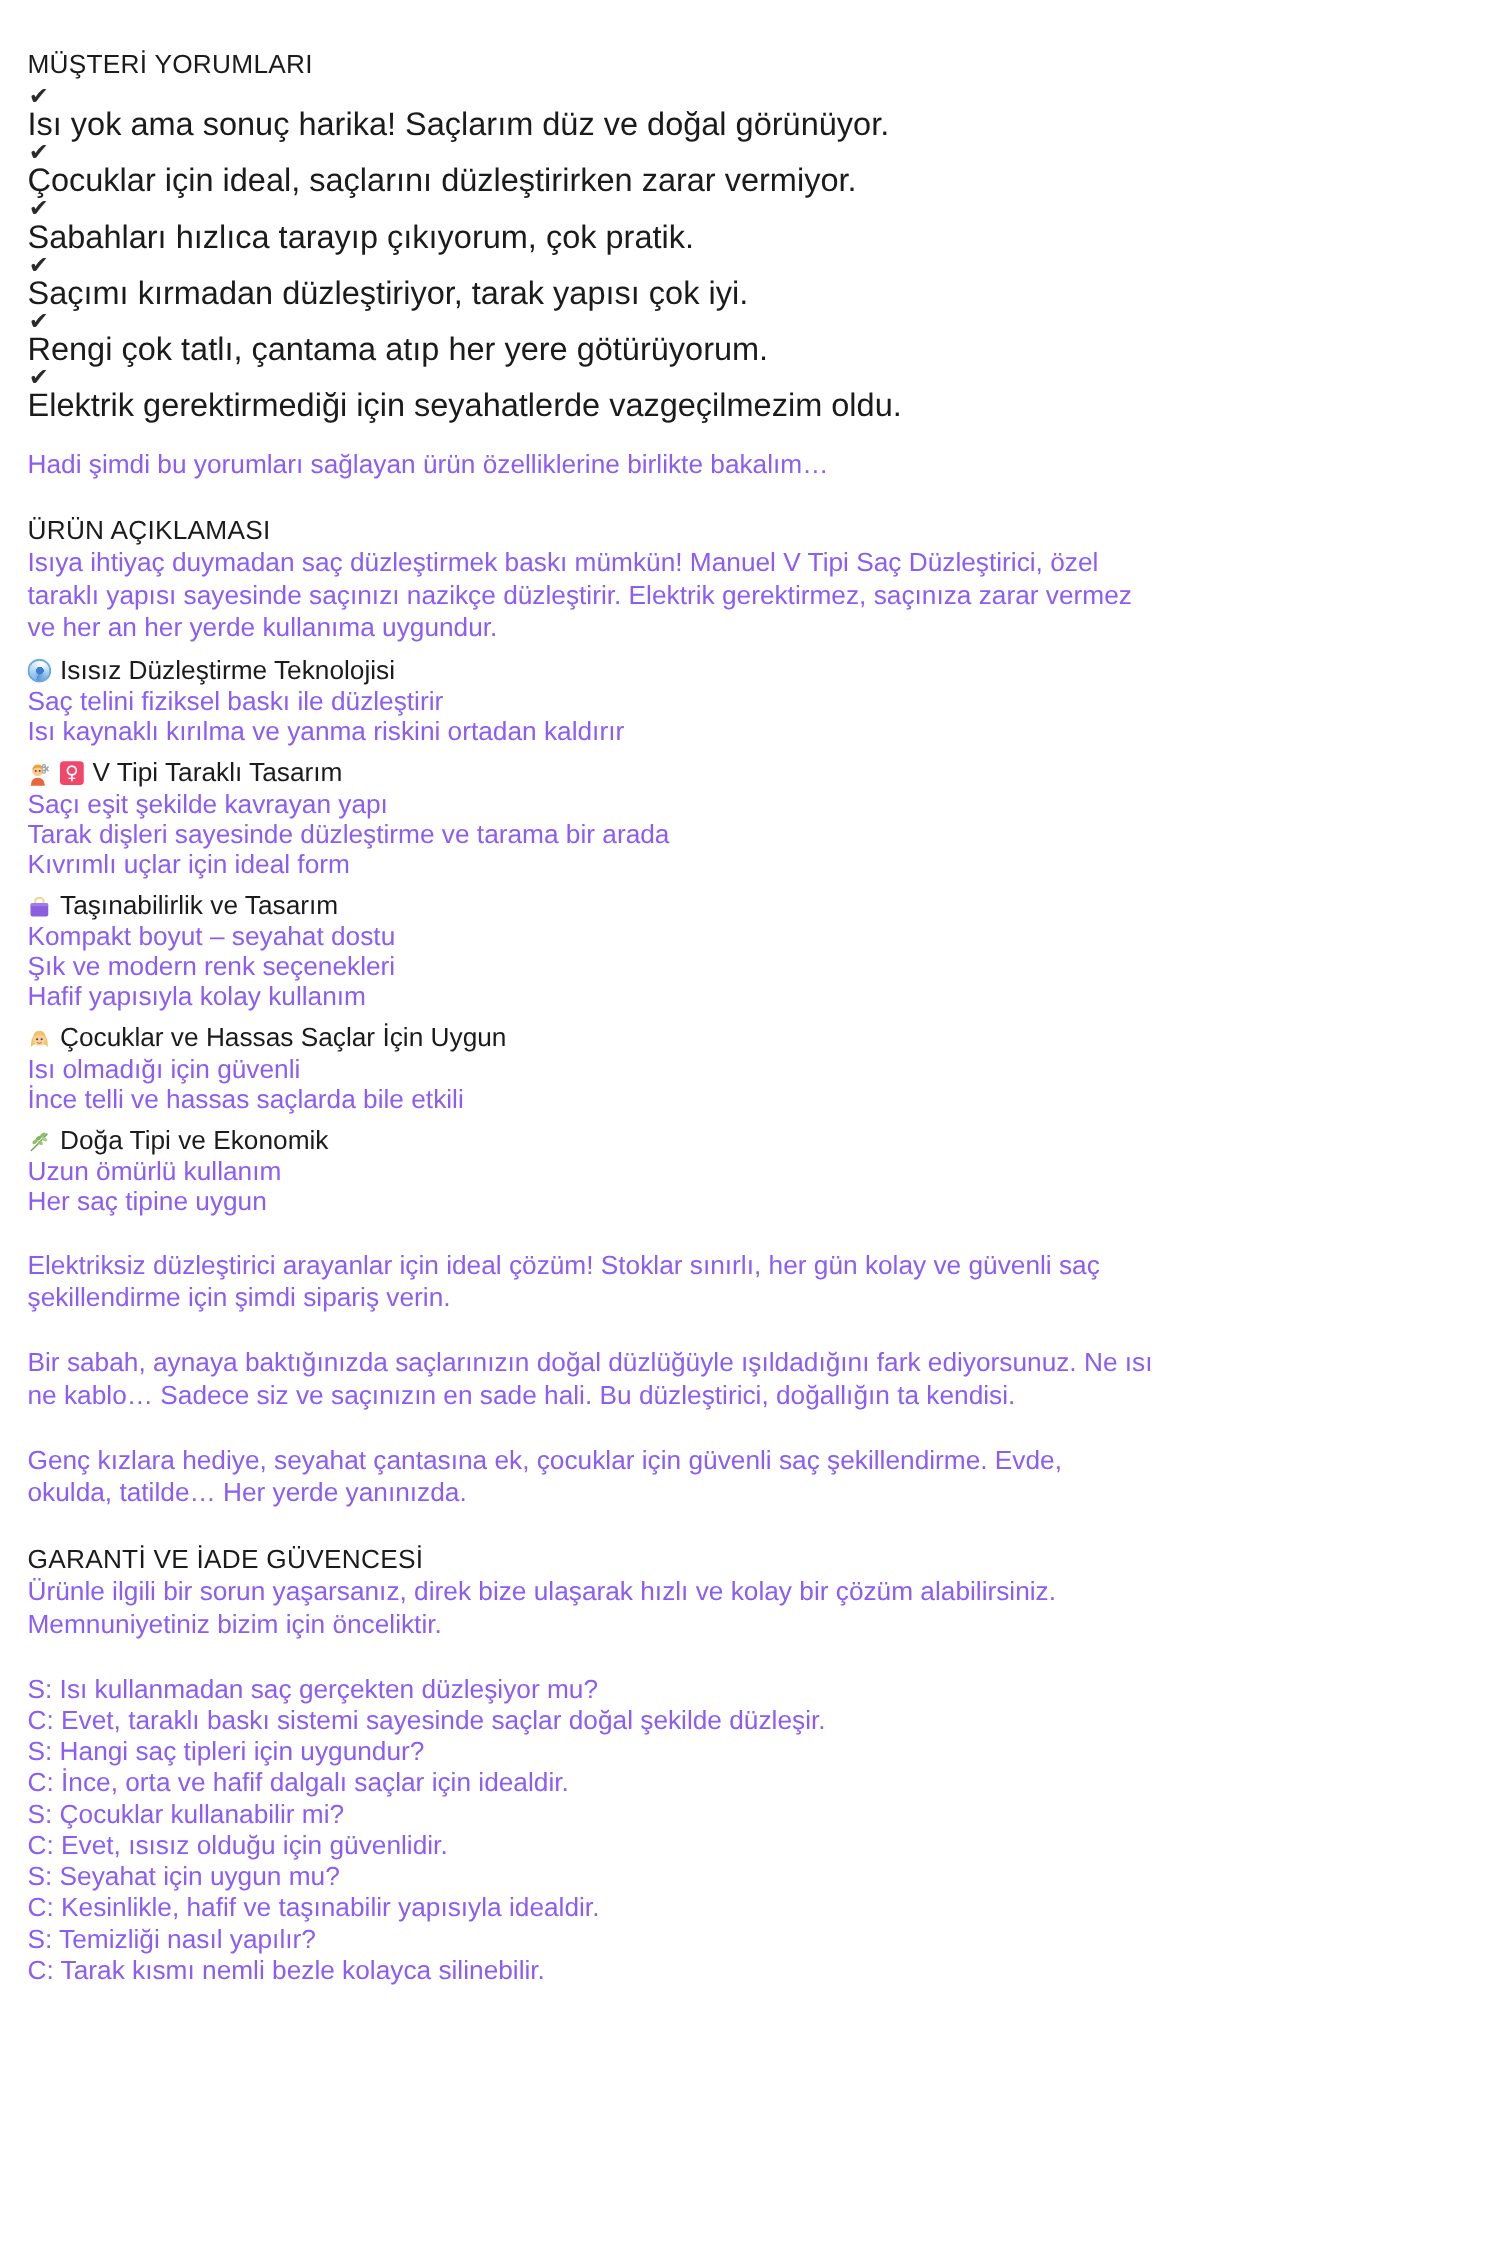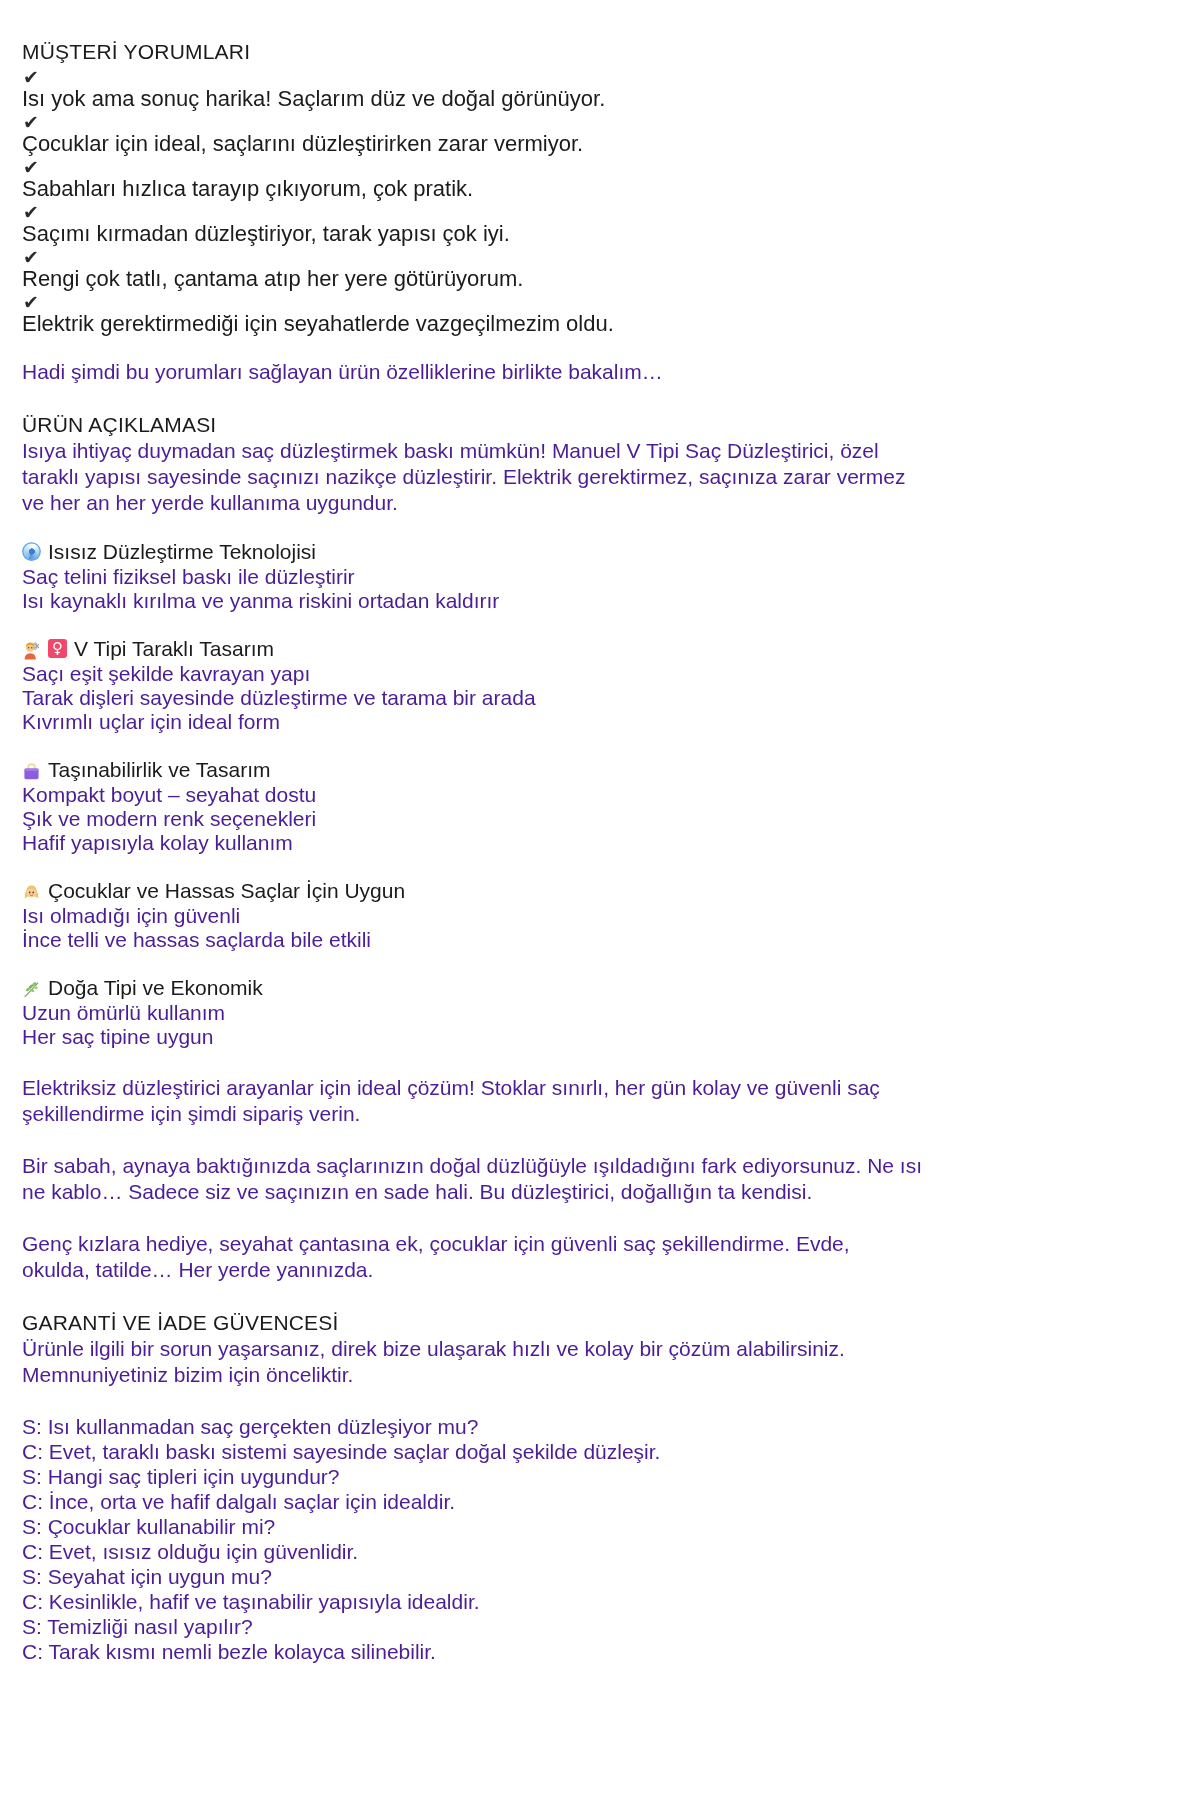--- a/index.html
+++ b/index.html
@@ -27,21 +27,21 @@
   .sec-title {
     font-size: 21px;
     line-height: 27px;
     letter-spacing: .2px;
     color: #1b1b1b;
     white-space: nowrap;
   }
   .line {
     font-size: 21px;
     line-height: 26px;
-    color: #4c1d95;
+    color: #8b5cf6;
     white-space: nowrap;
   }
 
   
   .reviews { margin-top: 4px; }
   .review-item {
     position: relative;
     margin-top: 2px;
   }
   .check-icon {
@@ -49,29 +49,29 @@
     font-size: 19px;
     line-height: 17px;
     height: 17px;
     color: #2b2b2b;
     font-family: "DejaVu Sans", sans-serif;
     font-weight: 700;
     padding-left: 1px;
   }
   .review-text {
     display: block;
-    font-size: 22px;
+    font-size: 26px;
     line-height: 26px;
     white-space: nowrap;
   }
   .gap-md  { height: 22px; }
   .gap-lg  { height: 26px; }
 
   
-  .feature { margin-top: 22px; }
+  .feature { margin-top: 7px; }
   .feature-head {
     font-size: 21px;
     line-height: 27px;
     display: flex;
     align-items: center;
     gap: 7px;
     white-space: nowrap;
   }
   .feature-bullets .line { line-height: 24px; }
 

